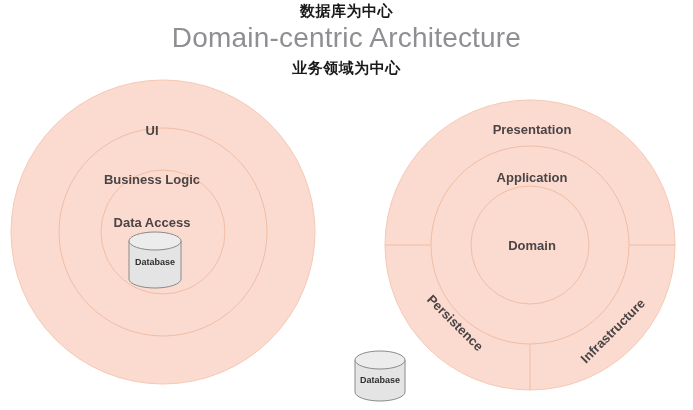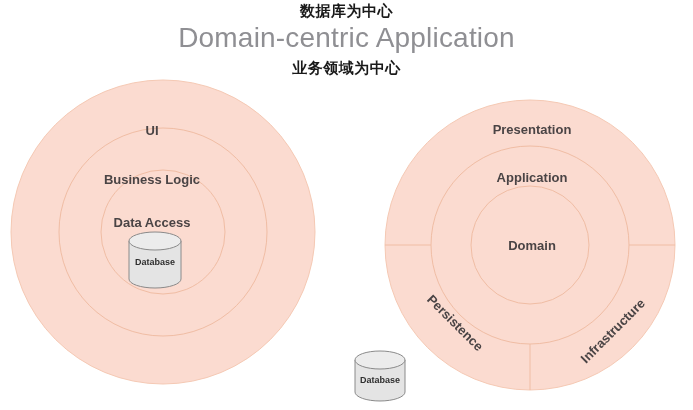--- a/index.html
+++ b/index.html
@@ -73,21 +73,21 @@
   }
 </style>
 </head>
 <body>
 
 <div id="stage">
 
   <div class="title-block">
     <div class="cn-label cn-top">数据库为中心</div>
     <div class="title-en">
-      <span class="line2">Domain-centric Application</span>
+      <span class="line2">Domain-centric Architecture</span>
     </div>
     <div class="cn-label cn-bottom">业务领域为中心</div>
   </div>
 
   <svg class="diagram-svg" width="693" height="410" viewBox="0 0 693 410">
 
     <g>
       <circle cx="163" cy="232" r="152" fill="#fbdbd0" stroke="#f5c9b4" stroke-width="1"></circle>
       <circle cx="163" cy="232" r="104" fill="#fbdbd0" stroke="#f0bda4" stroke-width="1"></circle>
       <circle cx="163" cy="232" r="62" fill="#fbdbd0" stroke="#f0bda4" stroke-width="1"></circle>

